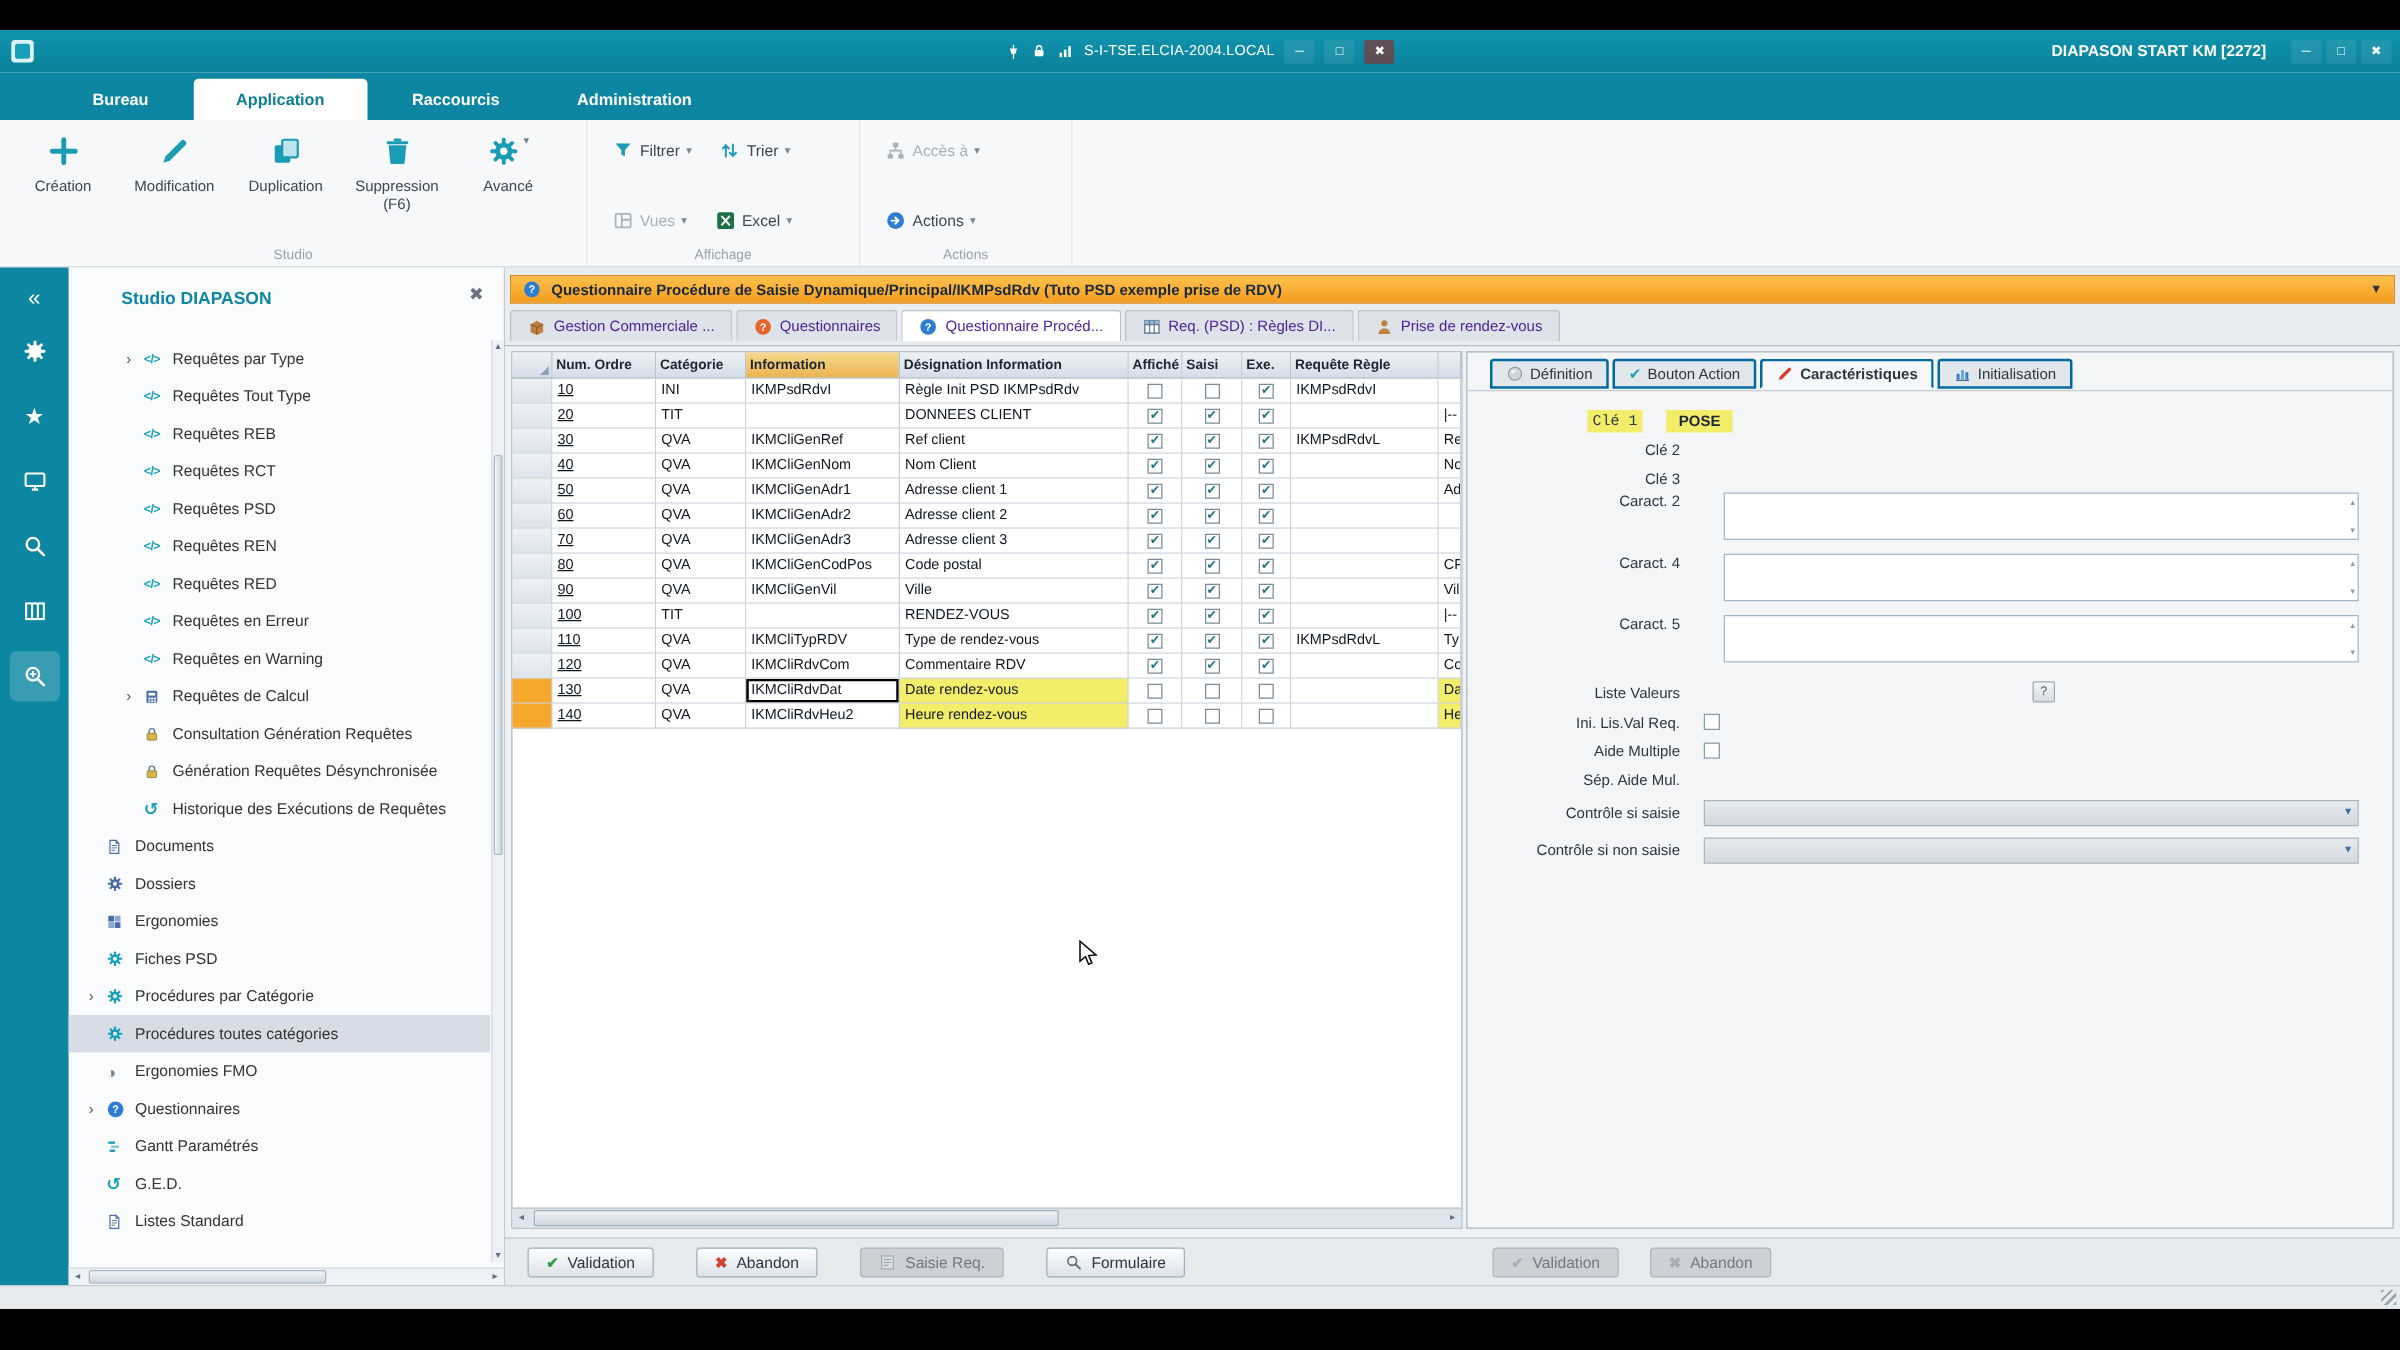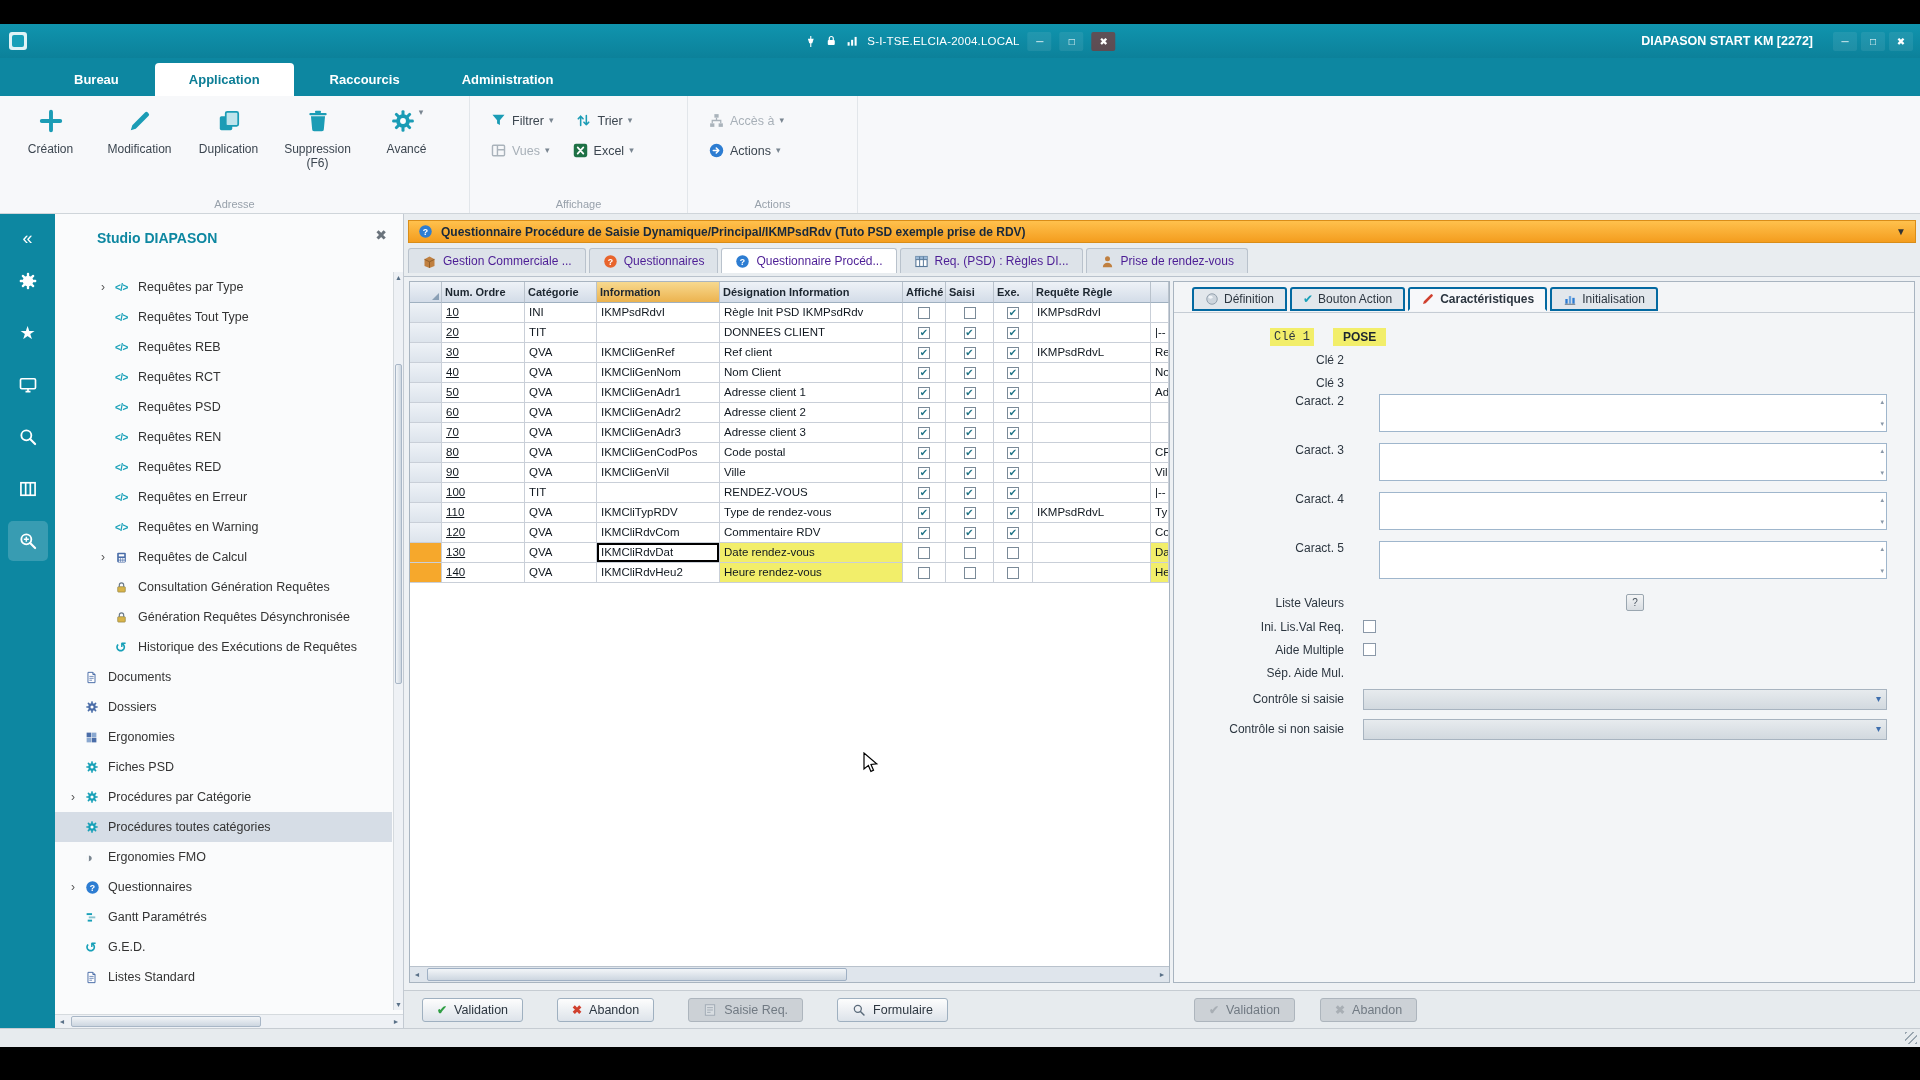--- a/index.html
+++ b/index.html
@@ -33,21 +33,21 @@
   .ribbon{position:absolute;top:72px;left:0;height:118px;width:100%;background:#f7f8fa;
     border-bottom:1px solid #cfd5da;display:flex;}
   .rgroup{position:relative;height:100%;border-right:1px solid #e2e6ea;flex:0 0 auto;}
   .glabel{position:absolute;bottom:3px;left:0;right:0;text-align:center;color:#98a1ab;font-size:11px;}
   .bigrow{display:flex;padding:8px 0 0 6px;}
   .bigbtn{width:89px;display:flex;flex-direction:column;align-items:center;gap:5px;
     padding-top:4px;color:#3c4650;font-size:12px;text-align:center;cursor:default;}
   .bigico{display:flex;align-items:flex-start;gap:3px;height:30px;}
   .biglabel{line-height:1.15;}
   .smallrow{position:absolute;left:0;right:0;display:flex;padding-left:20px;gap:22px;}
-  .smallrow.r0{top:16px;} .smallrow.r1{top:46px;}
+  .smallrow.r0{top:16px;} .smallrow.r1{top:72px;}
   .smallbtn{display:inline-flex;align-items:center;gap:5px;font-size:12.5px;color:#3c4650;cursor:default;}
   .smallbtn.disabled{color:#a8b0b8;}
   .caret{color:#7a8691;font-size:9px;line-height:1;}
 
   
   .content{position:absolute;top:190px;left:0;width:100%;height:814px;background:#e9edf0;}
 
   .toolstrip{position:absolute;left:0;top:0;width:55px;height:100%;background:#0d87a1;
     display:flex;flex-direction:column;align-items:center;}
   .strip-collapse{color:#fff;font-size:18px;margin-top:14px;cursor:default;}
@@ -273,21 +273,21 @@
                       <circle cx="12" cy="12" r="6.3"></circle>
                     </g>
                     <circle cx="12" cy="12" r="2.7" fill="#fff"></circle>
                   </svg>
                 </span>
                 <span class="caret">▾</span>
               </div>
               <div class="biglabel">Avancé</div>
             </div>
           </div>
-          <div class="glabel">Adresse</div>
+          <div class="glabel">Studio</div>
         </div>
         <div class="rgroup" style="width: 218px;">
           <div class="smallrow r0">
             <div class="smallbtn">
               <span class="icon">
                 <svg width="17" height="17" viewBox="0 0 24 24">
                   <path d="M3.5 4h17l-6.5 7.6v6.9l-4-2.2v-4.7L3.5 4z" fill="#1b9cb5"></path>
                 </svg>
               </span>
               <span>Filtrer</span>
@@ -1060,29 +1060,20 @@
                   </div>
                 </div>
                 <div class="frow keyvalue">
                   <div class="flabel">Clé 3</div>
                   <div class="fctl">
                     <span class="fval"></span>
                   </div>
                 </div>
                 <div class="frow textarea">
                   <div class="flabel">Caract. 2</div>
-                  <div class="fctl">
-                    <div class="ftext">
-                      <span class="spin up">▴</span>
-                      <span class="spin dn">▾</span>
-                    </div>
-                  </div>
-                </div>
-                <div class="frow textarea">
-                  <div class="flabel">Caract. 3</div>
                   <div class="fctl">
                     <div class="ftext">
                       <span class="spin up">▴</span>
                       <span class="spin dn">▾</span>
                     </div>
                   </div>
                 </div>
                 <div class="frow textarea">
                   <div class="flabel">Caract. 4</div>
                   <div class="fctl">

